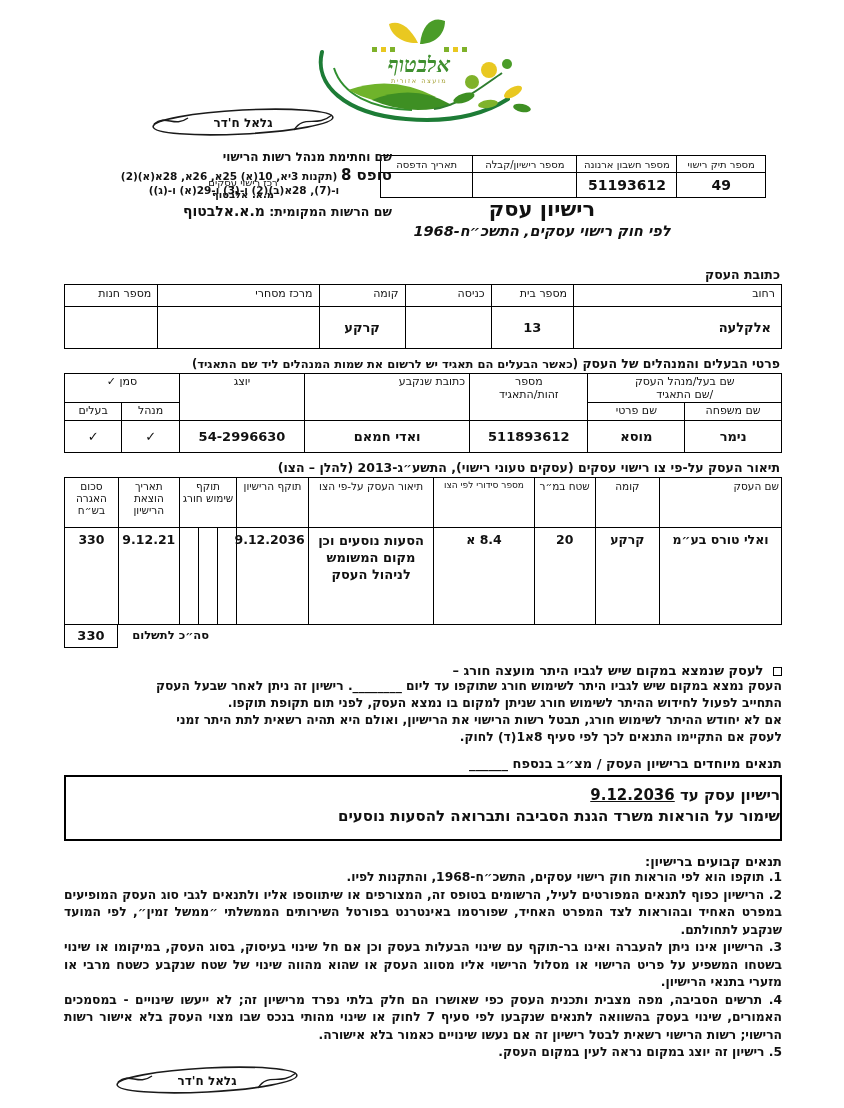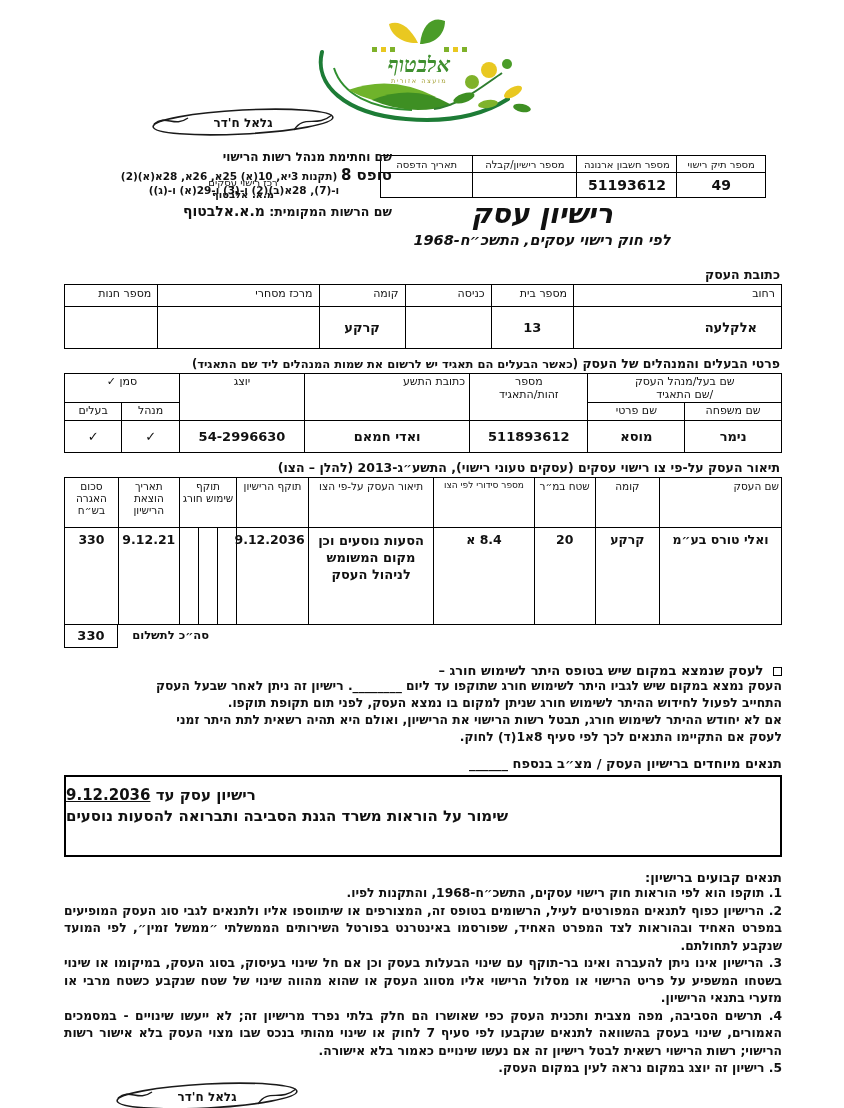--- a/index.html
+++ b/index.html
@@ -29,29 +29,29 @@
   .info th { border:1.5px solid #000; font-size:10px; font-weight:500; padding:1px 2px; height:17px; white-space:nowrap; overflow:hidden; }
   .info td { border:1.5px solid #000; font-size:14px; font-weight:700; text-align:center; height:25px; }
   .hdr-lefttext { position:absolute; top:150px; right:452px; width:296px; text-align:right; }
   .mgr-line { font-size:12px; font-weight:600; }
   .form-line { font-size:10.5px; font-weight:600; margin-top:2px; }
   .form-line b { font-size:15px; font-weight:700; }
   .form-line2 { font-size:10.5px; font-weight:600; text-align:center; }
   .authority-line { font-size:12.5px; font-weight:600; margin-top:7px; }
   .authority-line b { font-size:14px; }
   .hdr-title { position:absolute; top:197px; left:392px; width:300px; text-align:center; }
-  .doc-title { font-size:28px; font-weight:700; font-style:italic; }
+  .doc-title { font-size:21px; font-weight:700; }
   .doc-subtitle { font-size:14.5px; font-weight:600; font-style:italic; margin-top:2px; }
   
   .content { padding: 0 62px 0 64px; }
   .section-title { font-size:12.5px; font-weight:700; margin:7px 2px 2px; }
   .section-title .light { font-weight:600; font-size:11.5px; }
   .addr th { border:1.5px solid #000; font-size:11px; font-weight:500; text-align:right; padding:2px 6px; height:22px; vertical-align:top; }
   .addr td { border:1.5px solid #000; font-size:13px; font-weight:700; text-align:center; height:42px; }
-  .addr td.street { text-align:right; padding-right:24px; }
+  .addr td.street { text-align:right; padding-right:10px; }
   .own th { border:1.5px solid #000; font-size:11px; font-weight:500; padding:1px 4px; vertical-align:top; }
   .own .r1 th { height:26px; text-align:center; }
   .own .r2 th { height:18px; text-align:center; }
   .own th.tal { text-align:right; }
   .own td { border:1.5px solid #000; font-size:13px; font-weight:700; text-align:center; height:32px; }
   .own td.ltr { direction:ltr; }
   .biz th { border:1.5px solid #000; font-size:10.5px; font-weight:500; text-align:center; padding:2px 2px; vertical-align:top; height:50px; }
   .biz th.small { font-size:9px; }
   .biz td { border:1.5px solid #000; font-size:12.5px; font-weight:700; text-align:center; vertical-align:top; padding:4px 3px; }
   .biz td.desc { font-size:13px; line-height:17px; }
@@ -60,21 +60,21 @@
   .exc-split div { flex:1; }
   .exc-split div + div { border-right:1.5px solid #000; }
   .total-row { position:relative; height:26px; }
   .total-box { position:absolute; left:0; top:-1px; width:7.5%; height:24px; border:1.5px solid #000;
                text-align:center; font-size:13px; font-weight:700; line-height:22px; }
   .total-label { position:absolute; left:9.5%; top:3px; font-size:11.5px; font-weight:700; }
   .chk-head { font-size:13px; font-weight:700; margin-top:12px; }
   .chk-box { display:inline-block; width:9px; height:9px; border:1.8px solid #000; margin-left:5px; vertical-align:-1px; }
   .para-line { font-size:12.3px; font-weight:600; line-height:17px; text-align:right; }
   .special-line { font-size:13px; font-weight:700; margin:10px 0 4px; }
-  .license-box { border:2px solid #000; height:82px; text-align:left; padding-top:9px; }
+  .license-box { border:2px solid #000; height:66px; text-align:right; padding-top:9px; }
   .lb1 { font-size:15px; font-weight:700; }
   .lb1 .date { text-decoration:underline; }
   .lb2 { font-size:15px; font-weight:700; margin-top:3px; }
   .cond-title { font-size:13px; font-weight:700; margin-top:13px; }
   .cond-item { font-size:12.3px; font-weight:600; line-height:17.5px; text-align:justify; }
   .stamp-bottom-wrap { position:relative; height:72px; margin-top:8px; }
   .stamp-bottom { position:absolute; left:48px; top:0; }
 </style>
 </head>
 <body>
@@ -220,21 +220,21 @@
       <tbody>
           <tr class="r1">
         <th colspan="2">
           <div>שם בעל/מנהל העסק</div>
           <div>/שם התאגיד</div>
         </th>
         <th rowspan="2">
           <div>מספר</div>
           <div>זהות/התאגיד</div>
         </th>
-        <th rowspan="2" class="tal">כתובת התשע</th>
+        <th rowspan="2" class="tal">כתובת שנקבע</th>
         <th rowspan="2">יוצג</th>
         <th colspan="2">סמן ✓</th>
       </tr>
       <tr class="r2">
         <th>שם משפחה</th>
         <th>שם פרטי</th>
         <th>מנהל</th>
         <th>בעלים</th>
       </tr>
       <tr>
@@ -293,21 +293,21 @@
       </tr>
     </tbody>
       </table>
     <div class="total-row">
       <div class="total-box">330</div>
       <div class="total-label">סה״כ לתשלום</div>
     </div>
 
     <div class="chk-head">
       <span class="chk-box"></span>
-      <span>לעסק שנמצא במקום שיש בטופס היתר לשימוש חורג –</span>
+      <span>לעסק שנמצא במקום שיש לגביו היתר מועצה חורג –</span>
     </div>
     <div class="para-line">העסק נמצא במקום שיש לגביו היתר לשימוש חורג שתוקפו עד ליום ________. רישיון זה ניתן לאחר שבעל העסק</div>
     <div class="para-line">התחייב לפעול לחידוש ההיתר לשימוש חורג שניתן למקום בו נמצא העסק, לפני תום תקופת תוקפו.</div>
     <div class="para-line">אם לא יחודש ההיתר לשימוש חורג, תבטל רשות הרישוי את הרישיון, ואולם היא תהיה רשאית לתת היתר זמני</div>
     <div class="para-line">לעסק אם התקיימו התנאים לכך לפי סעיף 8א1(ד) לחוק.</div>
 
     <div class="special-line">תנאים מיוחדים ברישיון העסק / מצ״ב בנספח ______</div>
 
     <div class="license-box">
       <div class="lb1">

